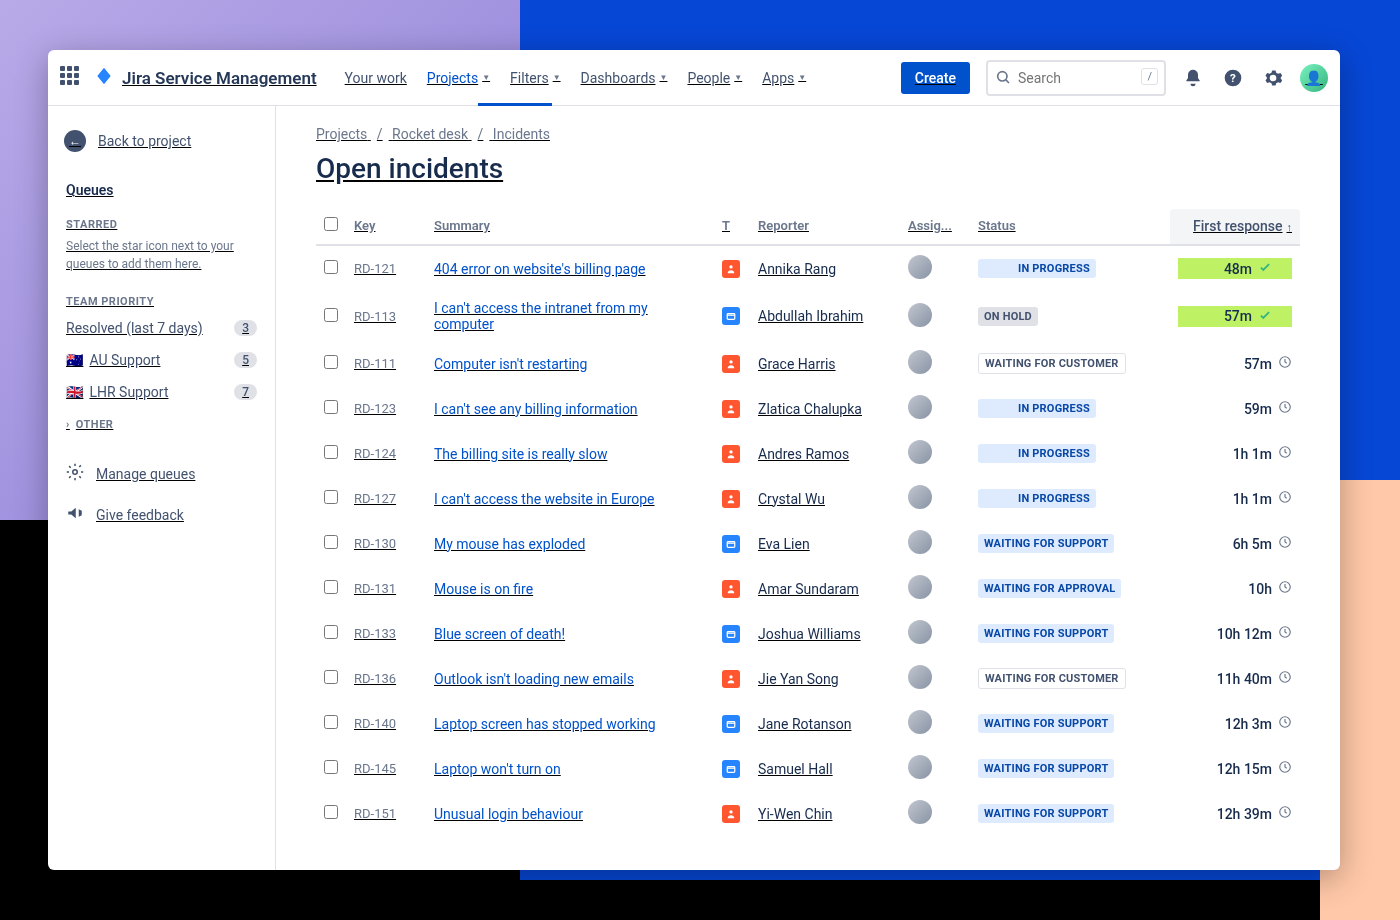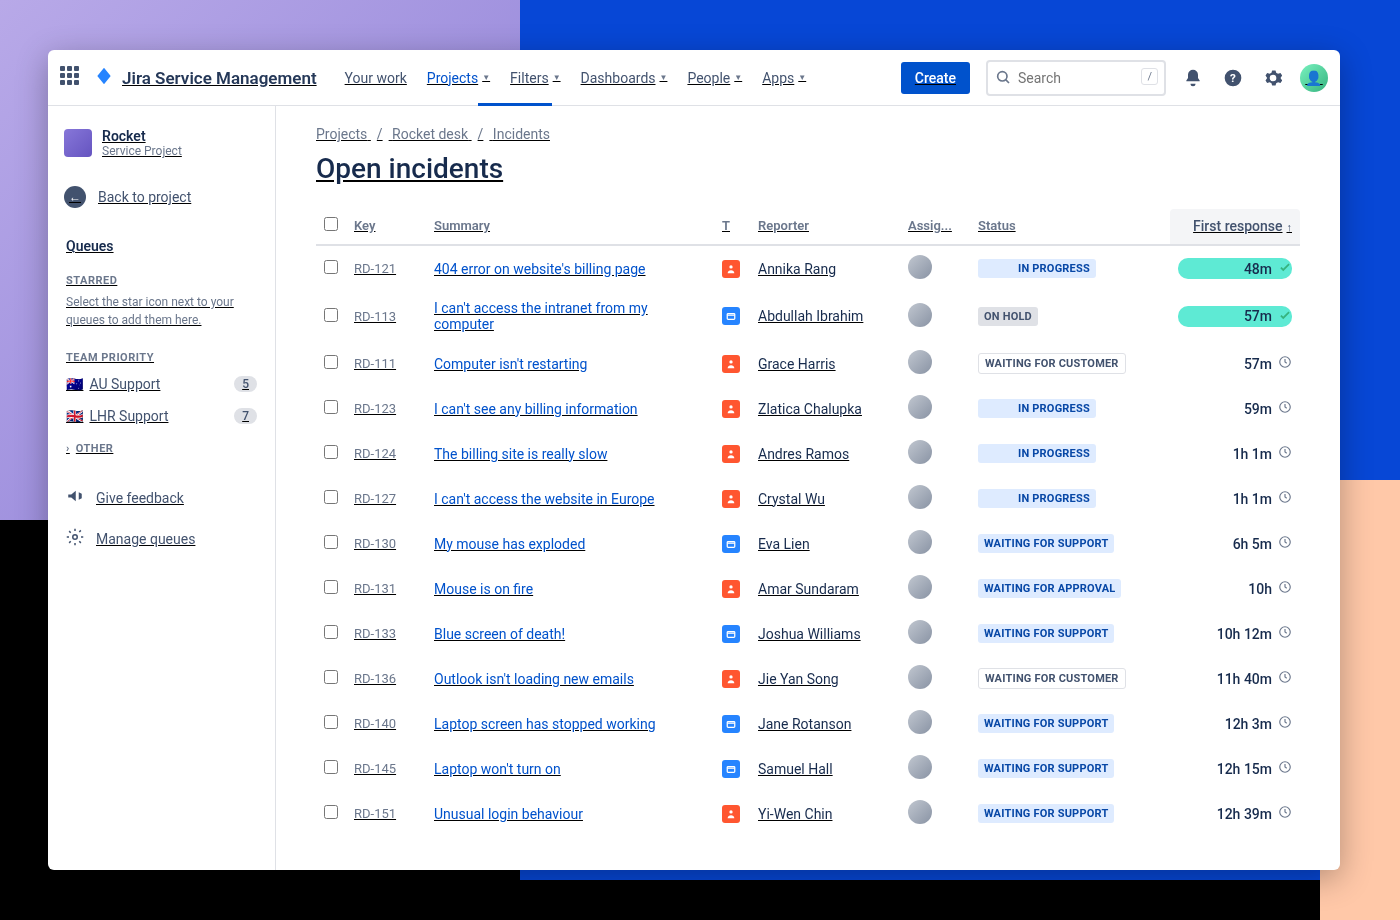--- a/index.html
+++ b/index.html
@@ -64,21 +64,21 @@
     .type-service { background: #2684ff; }
     .type-badge svg { color: #fff; }
     .avatar-sm { width: 24px; height: 24px; border-radius: 50%; background: linear-gradient(135deg, #c1c7d0, #8993a4); display: inline-block; }
     .status-lozenge { display: inline-block; font-size: 11px; font-weight: 700; padding: 3px 6px; border-radius: 3px; letter-spacing: 0.2px; }
     .status-inprogress { background: #deebff; color: #0747a6; padding-left: 40px; }
     .status-onhold { background: #dfe1e6; color: #42526e; }
     .status-waitingcustomer { background: #fff; color: #42526e; border: 1px solid #dfe1e6; }
     .status-waitingsupport { background: #deebff; color: #0747a6; }
     .status-waitingapproval { background: #deebff; color: #0747a6; }
     .resp-time { display: inline-flex; align-items: center; gap: 6px; justify-content: flex-end; width: 100%; }
-    .resp-ok { background: #5eead4; padding: 2px 0; border-radius: 10px; }
+    .resp-ok { background: #bef264; padding: 2px 20px; border-radius: 0; }
     .check-ic { color: #36b37e; }
     .clock-ic { color: #6b778c; }
     input[type="checkbox"] { width: 14px; height: 14px; cursor: pointer; border: 2px solid #dfe1e6; }
     .sort-arrow { font-size: 11px; margin-left: 4px; }
   </style>
 </head>
 <body>
 
 <div class="bg-gradient"></div>
 <div class="bg-blue"></div>
@@ -155,70 +155,63 @@
       <svg width="20" height="20" viewBox="0 0 24 24" fill="currentColor">
           <path d="M12 8a4 4 0 100 8 4 4 0 000-8zm9 4l2 3-2 3-3-1a8 8 0 01-2 1l-1 3h-4l-1-3a8 8 0 01-2-1l-3 1-2-3 2-3-2-3 2-3 3 1a8 8 0 012-1l1-3h4l1 3a8 8 0 012 1l3-1 2 3-2 3z"></path>
         </svg>
     </span>
     <span class="avatar-top">👤</span>
   </div>
   <div class="nav-active-bar"></div>
 
   <div class="main-area">
     <div class="sidebar">
-      <div class="project-header">
-        <div class="project-icon">
-          <svg width="16" height="16" viewBox="0 0 24 24" fill="#fff">
-              <path d="M3 21l18-18M3 3l18 18"></path>
-            </svg>
-        </div>
-        <div>
-          <div class="project-name">Rocket</div>
-          <div class="project-type">Service Project</div>
-        </div>
-      </div>
       <div class="back-link">
         <span class="back-arrow">←</span>
         <span>Back to project</span>
       </div>
       <div class="sidebar-section-title">Queues</div>
       <div class="sidebar-label">STARRED</div>
       <div class="sidebar-help-text">Select the star icon next to your queues to add them here.</div>
       <div class="sidebar-label">TEAM PRIORITY</div>
       <div id="queue-list">
+          <div class="sidebar-item">
+            <span><span>Resolved (last 7 days)</span></span>
+            <span class="sidebar-count">3</span>
+          </div>
           <div class="sidebar-item">
             <span><span class="flag">🇦🇺</span><span>AU Support</span></span>
             <span class="sidebar-count">5</span>
           </div>
           <div class="sidebar-item">
             <span><span class="flag">🇬🇧</span><span>LHR Support</span></span>
             <span class="sidebar-count">7</span>
           </div>
         </div>
       <div class="sidebar-collapsible">
         <span>›</span>
         <span>OTHER</span>
       </div>
       <div style="height:12px"></div>
       <div class="sidebar-action">
         <span>
-          <svg width="18" height="18" viewBox="0 0 24 24" fill="#42526e">
-              <path d="M3 10v4h4l6 5V5l-6 5H3zm14-3v10l4-2V9l-4-2z"></path>
-            </svg>
-        </span>
-        <span>Give feedback</span>
-      </div>
-      <div class="sidebar-action">
-        <span>
           <svg width="18" height="18" viewBox="0 0 24 24" fill="none" stroke="#42526e" stroke-width="2">
               <circle cx="12" cy="12" r="3"></circle>
               <path d="M12 1v3m0 16v3m8-11h3M1 12h3m13.7-6.7l2.1-2.1M4.2 19.8l2.1-2.1m11.4 0l2.1 2.1M4.2 4.2l2.1 2.1"></path>
             </svg>
         </span>
         <span>Manage queues</span>
+      </div>
+      <div class="sidebar-action">
+        <span>
+          <svg width="18" height="18" viewBox="0 0 24 24" fill="#42526e">
+              <path d="M3 10v4h4l6 5V5l-6 5H3zm14-3v10l4-2V9l-4-2z"></path>
+            </svg>
+        </span>
+        <span>Give feedback</span>
       </div>
     </div>
 
     <div class="content">
       <div class="breadcrumb">
         <a>Projects</a>
         <span class="sep">/</span>
         <a>Rocket desk</a>
         <span class="sep">/</span>
         <a>Incidents</a>

